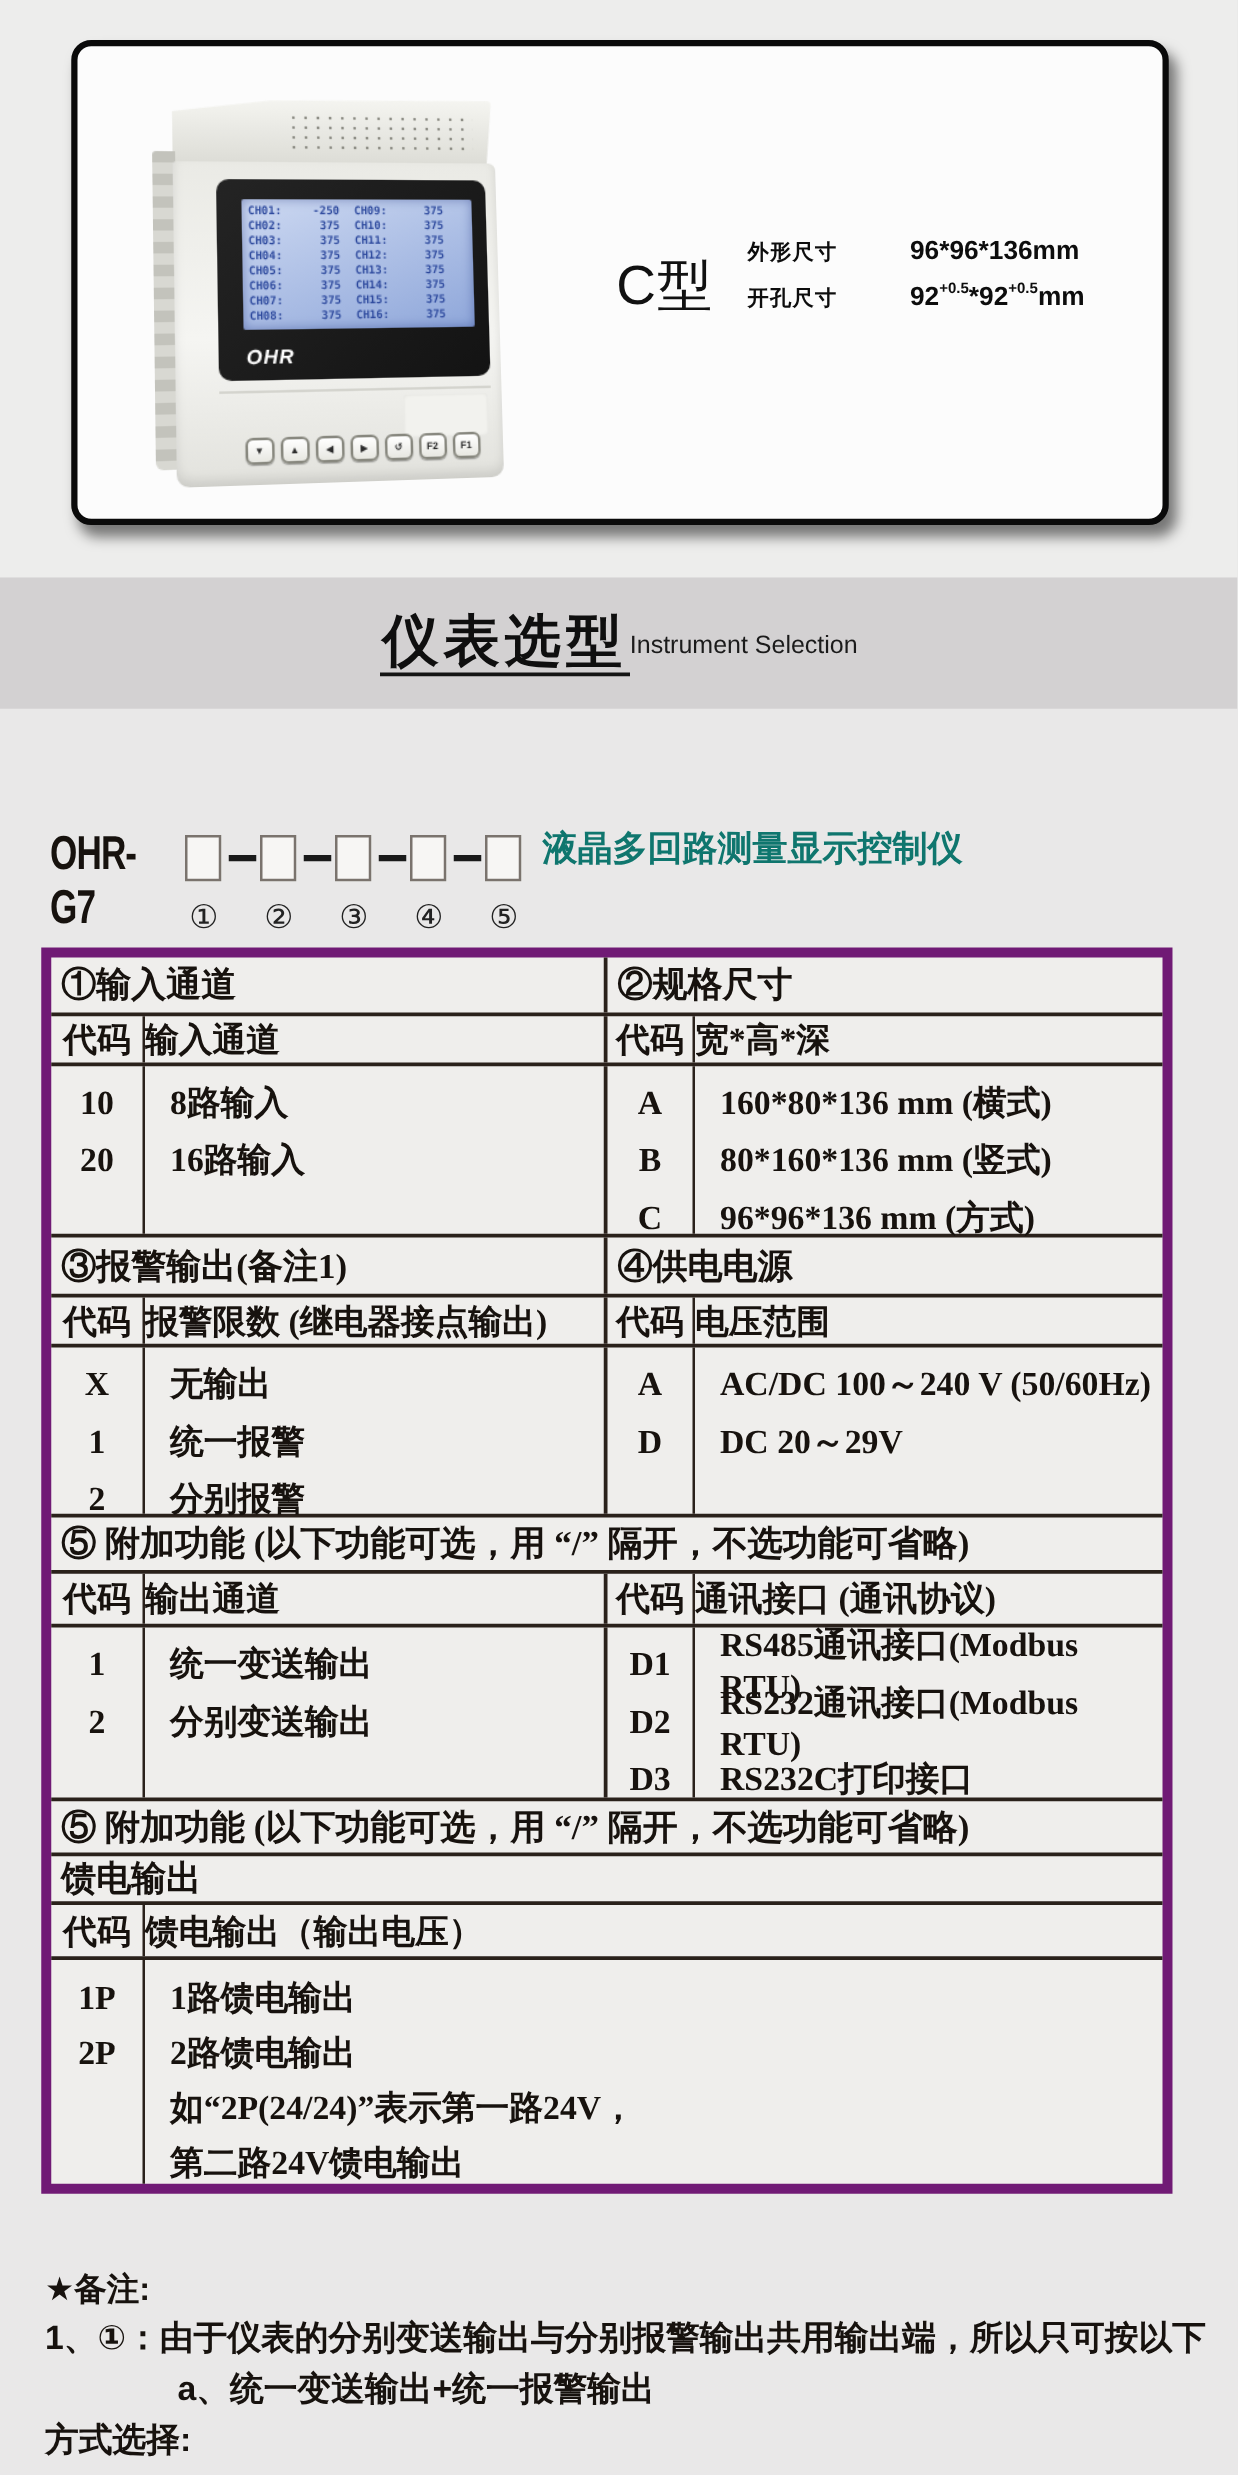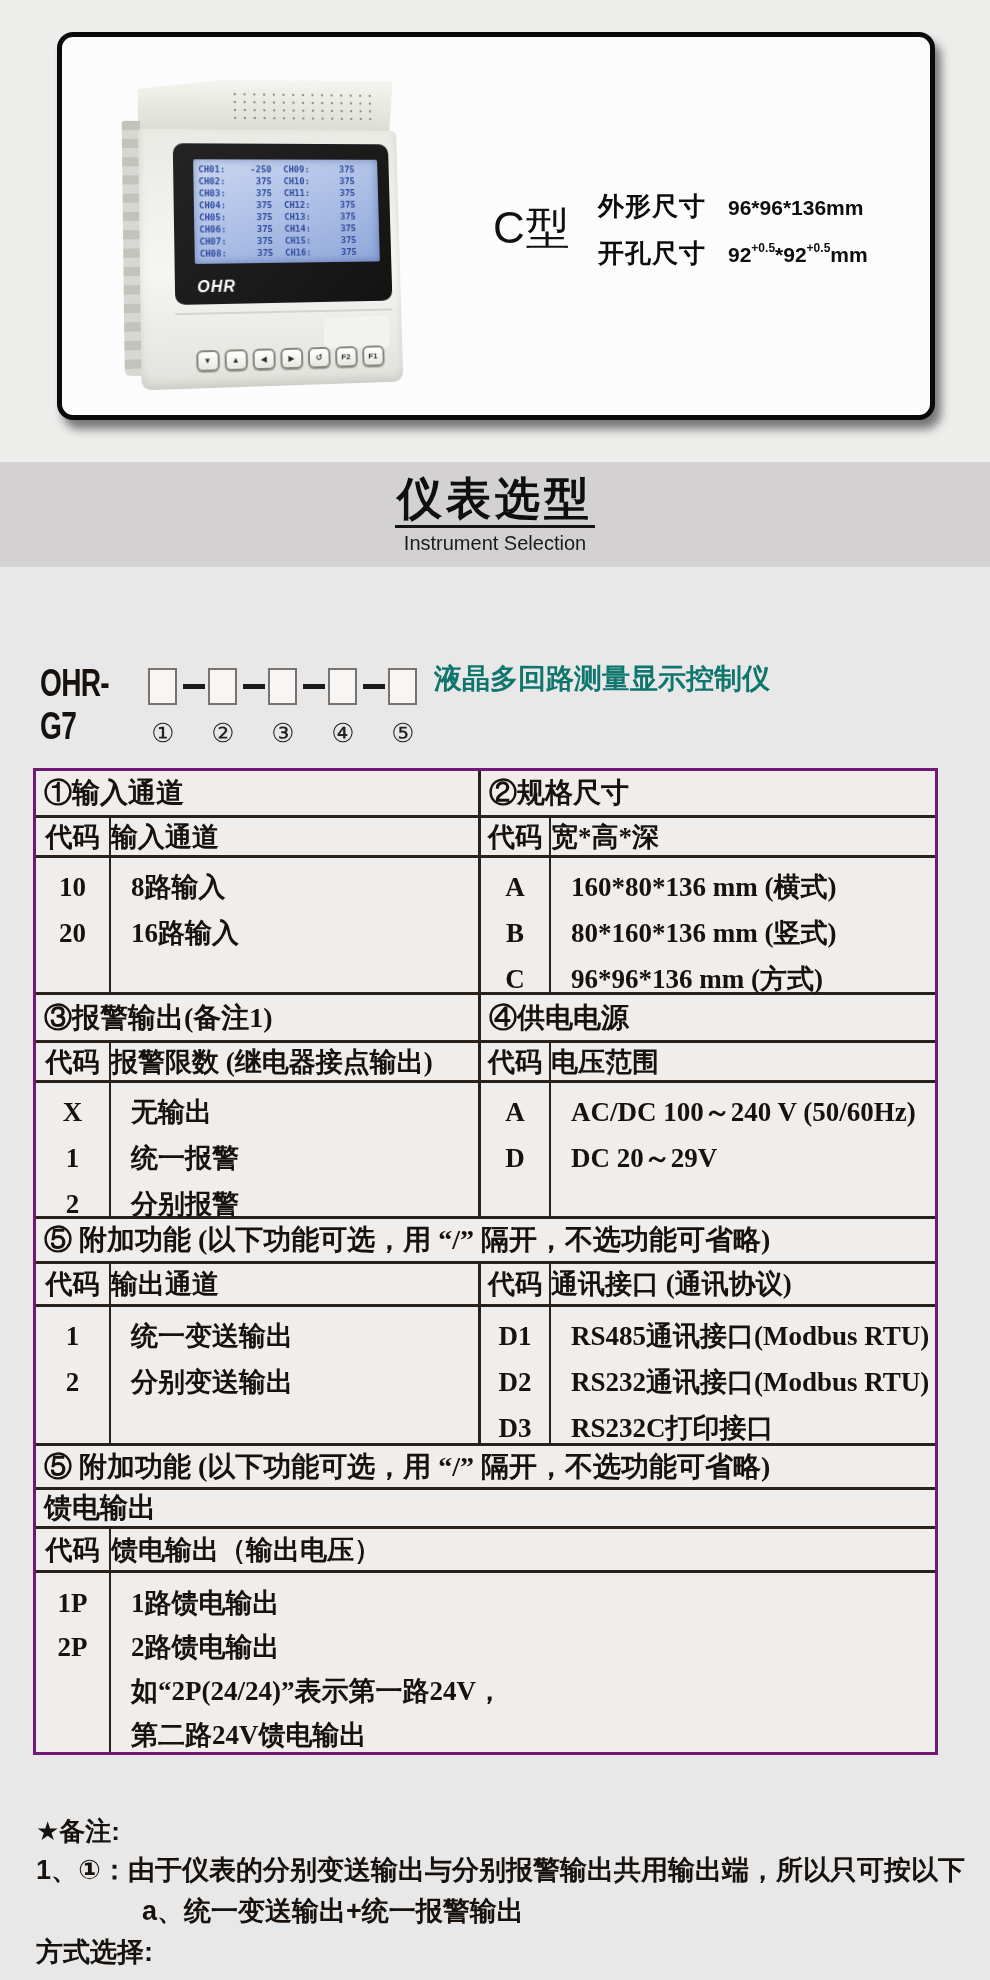--- a/index.html
+++ b/index.html
@@ -47,47 +47,47 @@
                display:flex; justify-content:center; align-items:center; gap:5px; }
   .dev-btn { width:23px; height:21px; background:linear-gradient(#ffffff,#e7e7e1);
              border:2px solid #88887f; border-radius:6px; box-shadow:0 1px 1px rgba(0,0,0,.3);
              display:flex; align-items:center; justify-content:center;
              font-size:8px; font-weight:700; color:#2c2c2c; }
 
   .model-label { position:absolute; left:431px; top:162px; font-size:44px; font-weight:500;
                  letter-spacing:1px; color:#111; }
   .spec-block { position:absolute; left:536px; top:152px; }
   .spec-row { display:flex; align-items:baseline; margin-bottom:12px; }
-  .spec-label { width:118px; font-size:26px; font-weight:700; color:#0d0d0d; letter-spacing:1px; }
+  .spec-label { width:118px; font-size:17px; font-weight:700; color:#0d0d0d; letter-spacing:1px; }
   .spec-value { margin-left:12px; font-size:21px; font-weight:700; color:#0d0d0d; }
   .spec-value sup { font-size:12px; position:relative; top:-2px; font-weight:700; }
 
   
   .banner { position:absolute; top:462px; left:0; width:990px; height:105px; background:#d3d1d2;
-            display:flex; flex-direction:column; align-items:center; justify-content:center; }
+            display:flex; align-items:center; justify-content:center; }
   .banner-title { font-size:45px; font-weight:700; letter-spacing:4px; color:#0f0f0f;
                   border-bottom:3px solid #141414; padding:0 2px 1px 2px; line-height:1.1; }
   .banner-sub { margin-top:4px; font-size:20px; font-weight:400; color:#1b1b1b; }
 
   
   .model-code { position:absolute; top:648px; left:40px; display:flex; align-items:flex-start; }
   .mc-prefix { font-size:38px; font-weight:700; letter-spacing:-1px; margin-top:14px;
                transform:scaleX(.74); transform-origin:left center; width:108px; }
   .slot { position:relative; width:30px; margin-top:20px; }
   .slot-box { width:29px; height:37px; background:#f7f6f4; border:2px solid #7a736d; }
   .slot-num { position:absolute; top:50px; left:50%; transform:translateX(-50%);
               font-family:"Liberation Serif","DejaVu Serif",serif; font-size:26px; color:#222; }
   .slot-dash { width:22px; height:5px; background:#1a1a1a; margin:36px 3px 0 5px; }
   .mc-desc { margin:12px 0 0 16px; font-family:"Liberation Serif","DejaVu Serif",serif;
              font-size:28px; font-weight:600; color:#0f766e; }
 
   
   .seltable { position:absolute; top:758px; left:33px; width:905px;
-              background:#efeeec; border:3px solid #701a75;
-              font-family:"Liberation Serif","DejaVu Serif",serif; font-weight:600; color:#17120e;margin-top:10px; }
+              background:#efeeec; border:8px solid #701a75;
+              font-family:"Liberation Serif","DejaVu Serif",serif; font-weight:600; color:#17120e; }
   .trow { border-top:3px solid #2a211b; }
   .trow:first-child { border-top:none; }
   .row2 { display:grid; grid-template-columns:445px 1fr; }
   .row4 { display:grid; grid-template-columns:75px 370px 70px 1fr; }
   .rowfeed { display:grid; grid-template-columns:75px 1fr; }
   .bR2 { border-right:2px solid #2a211b; }
   .bR3 { border-right:3px solid #2a211b; }
   .hcell { font-size:28px; padding:5px 8px; display:flex; align-items:center; }
   .ccell { font-size:27px; display:flex; align-items:center; justify-content:center; }
   .dcell { font-size:27px; display:flex; align-items:center; }

